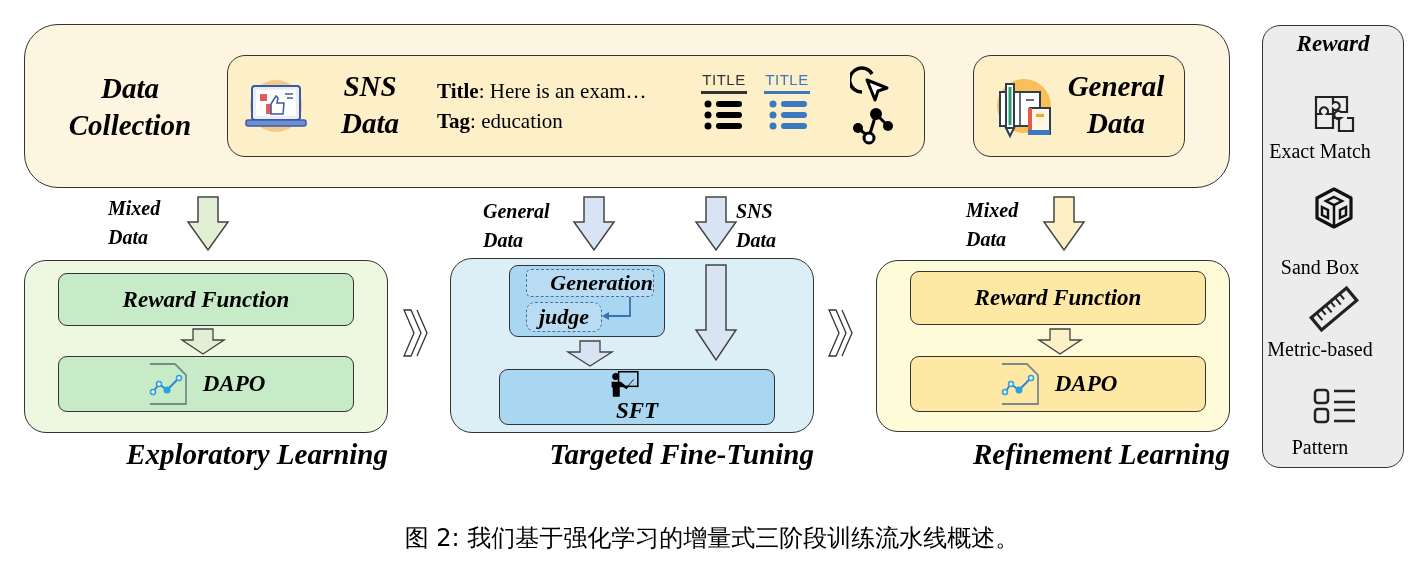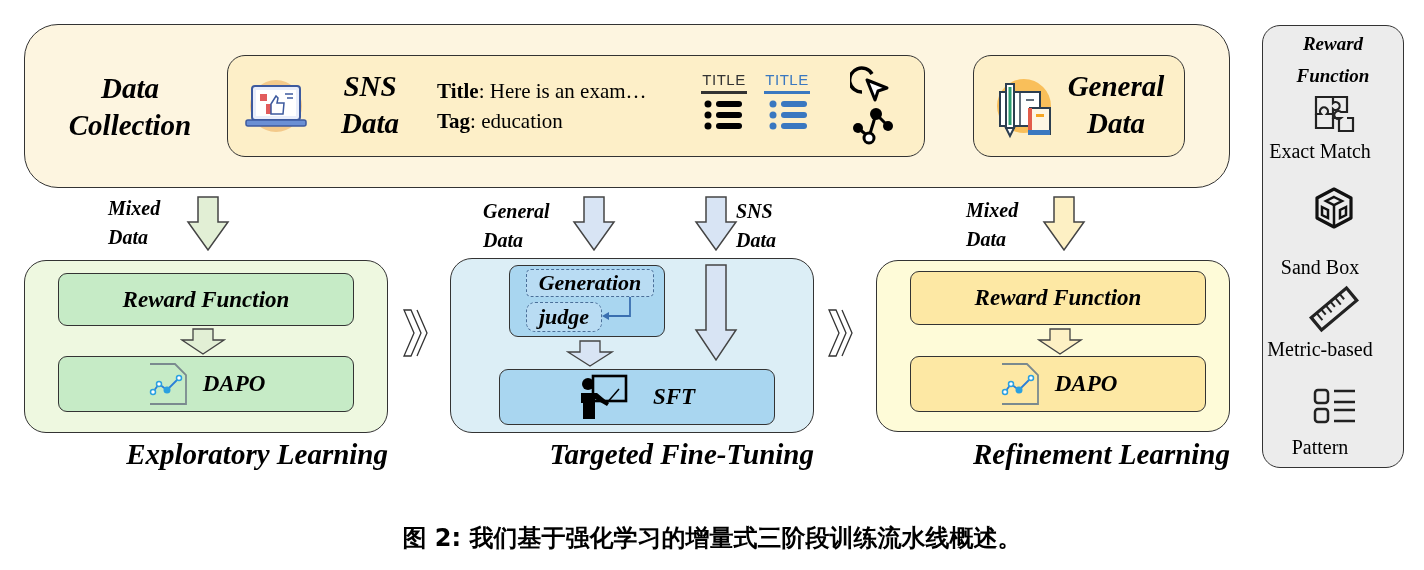--- a/index.html
+++ b/index.html
@@ -15,39 +15,39 @@
   #sns { left:227px; top:55px; width:698px; height:102px; background:#fdefc8; border-radius:18px; }
   #sns-title { left:330px; top:68px; width:80px; text-align:center; font-size:29px; line-height:37px; }
   #sns-lines { left:437px; top:76px; font-size:21px; line-height:30px; white-space:nowrap; }
   #gen { left:973px; top:55px; width:212px; height:102px; background:#fdefc8; border-radius:18px; }
   #gen-title { left:1060px; top:68px; width:112px; text-align:center; font-size:29px; line-height:37px; }
 
   .tt { font-family:"Liberation Sans", sans-serif; font-size:15px; letter-spacing:0.5px; text-align:center; width:50px; }
 
   
   #rf { left:1262px; top:25px; width:142px; height:443px; background:#ececec; border-radius:18px; }
-  #rf-title { left:1262px; top:28px; width:142px; text-align:center; font-size:19px; line-height:32px; }
+  #rf-title { left:1262px; top:28px; width:142px; text-align:center; font-size:23px; line-height:32px; }
   .rf-lbl { position:absolute; left:1262px; width:116px; text-align:center; font-size:20px; }
 
   
   .stage { border-radius:22px; }
   #s1 { left:24px; top:260px; width:364px; height:173px; background:#eef8e0; }
   #s2 { left:450px; top:258px; width:364px; height:175px; background:#dceef6; }
   #s3 { left:876px; top:260px; width:354px; height:172px; background:#fefbd8; }
 
   .inner { position:absolute; box-sizing:border-box; border:1.5px solid #333; border-radius:9px;
            display:flex; align-items:center; justify-content:center; font-size:23px; }
   .green { background:#c6ebc6; }
   .yellow { background:#fde8a4; }
-  .blue { background:#a9d6f0; }
+  .blue { background:#a9d6f0;flex-direction:column; }
 
   .stage-title { position:absolute; font-size:29px; text-align:right; white-space:nowrap; }
   .arrow-lbl { position:absolute; font-size:20px; line-height:29px; text-align:left; }
 
-  #caption { left:0; top:522px; width:1424px; text-align:center; font-size:24px; font-weight:bold; font-family:"DejaVu Sans", sans-serif; }
+  #caption { left:0; top:522px; width:1424px; text-align:center; font-size:24px; font-weight:normal; font-family:"DejaVu Sans", sans-serif; }
 </style>
 </head>
 <body>
 
 <div id="dc" class="box"></div>
 <div id="dc-label" class="abs bi">
   <div>Data</div>
   <div>Collection</div>
 </div>
 
@@ -124,21 +124,20 @@
   <rect x="44" y="44" width="8" height="3" fill="#f5a623"></rect>
 </svg>
 <div id="gen-title" class="abs bi">
   <div>General</div>
   <div>Data</div>
 </div>
 
 <div id="rf" class="box"></div>
 <div id="rf-title" class="abs bi">
   <div>Reward</div>
-  <div>Function</div>
 </div>
 <svg class="abs" style="left:1313px;top:94px" width="42" height="40" viewBox="0 0 42 40">
   <path d="M3 3 H20 V9 a4 4 0 1 1 0 6 V20 H14 a4 4 0 1 0 -6 0 H3 Z" fill="none" stroke="#222" stroke-width="2.2"></path>
   <path d="M20 3 H34 V18 H28 a4 4 0 1 0 0 6 H20 V20" fill="none" stroke="#222" stroke-width="2.2"></path>
   <path d="M20 24 H26 V37 H40 V24 H34" fill="none" stroke="#222" stroke-width="2.2"></path>
   <path d="M3 20 V34 H20 V24" fill="none" stroke="#222" stroke-width="2.2"></path>
 </svg>
 <div class="rf-lbl" style="top:140px">Exact Match</div>
 <svg class="abs" style="left:1313px;top:186px" width="42" height="44" viewBox="0 0 42 44">
   <path d="M21 3 L38 12 V32 L21 41 L4 32 V12 Z" fill="none" stroke="#111" stroke-width="3.2" stroke-linejoin="round"></path>
@@ -225,21 +224,21 @@
   <path d="M1 2 H8 L18 25 L8 48 H1 L11 25 Z" fill="#fff" stroke="#333" stroke-width="1.3"></path>
   <path d="M14 2 L24 25 L14 48" fill="none" stroke="#333" stroke-width="1.3"></path>
 </svg>
 <svg class="abs" style="left:828px;top:308px" width="34" height="50" viewBox="0 0 34 50">
   <path d="M1 2 H8 L18 25 L8 48 H1 L11 25 Z" fill="#fff" stroke="#333" stroke-width="1.3"></path>
   <path d="M14 2 L24 25 L14 48" fill="none" stroke="#333" stroke-width="1.3"></path>
 </svg>
 
 <div id="s2" class="box stage"></div>
 <div class="box" style="left:509px;top:265px;width:156px;height:72px;background:#a9d6f0;border-radius:9px"></div>
-<div class="abs bi" style="left:526px;top:269px;width:128px;height:28px;border:1.3px dashed #4a6f99;border-radius:5px;box-sizing:border-box;background:#b9dcf3;font-size:22px;text-align:center;line-height:26px">Generation</div>
+<div class="abs bi" style="left:526px;top:269px;width:128px;height:28px;border:1.3px dashed #4a6f99;border-radius:5px;box-sizing:border-box;background:#b9dcf3;font-size:22px;text-align:right;line-height:26px">Generation</div>
 <div class="abs bi" style="left:526px;top:302px;width:76px;height:30px;border:1.3px dashed #4a6f99;border-radius:9px;box-sizing:border-box;background:#b9dcf3;font-size:22px;text-align:center;line-height:27px">judge</div>
 <svg class="abs" style="left:600px;top:296px" width="36" height="26" viewBox="0 0 36 26">
   <polyline points="30,1 30,20 6,20" fill="none" stroke="#3a6fb0" stroke-width="1.8"></polyline>
   <path d="M2 20 L9 16 L9 24 Z" fill="#3a6fb0"></path>
 </svg>
 <svg class="abs" style="left:566px;top:340px" width="48" height="28" viewBox="0 0 48 28">
   <path d="M14 1 H34 V12 H46 L24 26 L2 12 H14 Z" fill="#d8e4f4" stroke="#444" stroke-width="1.3"></path>
 </svg>
 <svg class="abs" style="left:694px;top:264px" width="44" height="98" viewBox="0 0 44 98">
   <path d="M12 1 H32 V66 H42 L22 96 L2 66 H12 Z" fill="#d8e4f4" stroke="#444" stroke-width="1.5"></path>

